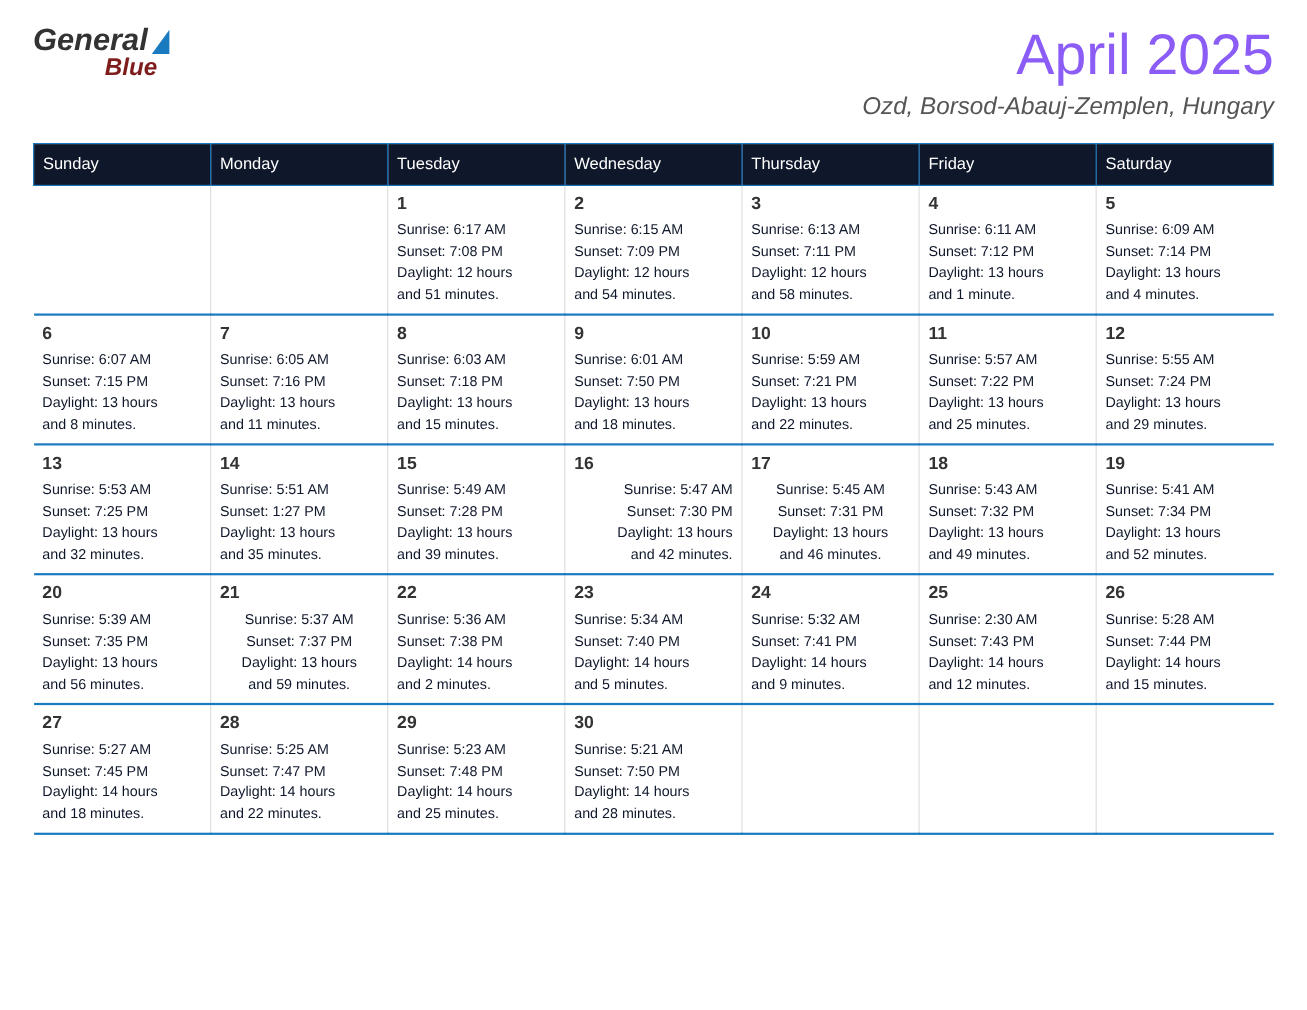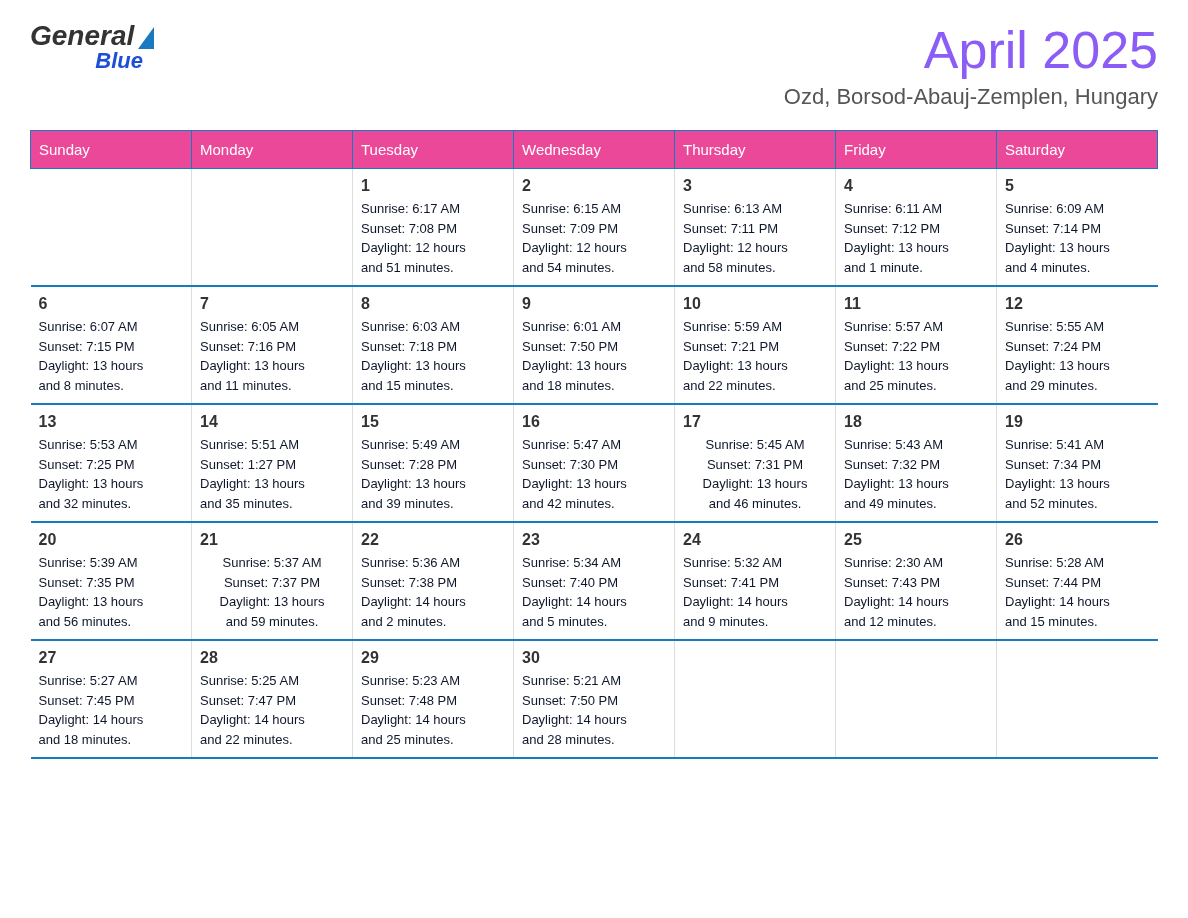--- a/index.html
+++ b/index.html
@@ -42,44 +42,45 @@
     }
     .logo-text-blue {
       font-size: 28px;
       font-weight: bold;
       color: #1a7abf;
       margin-left: 2px;
     }
     .logo-bottom {
       font-size: 22px;
       font-weight: bold;
-      color: #1d4ed8;
+      color: #7f1d1d;
       margin-top: -4px;
       margin-left: 52px;
     }
     .title-block {
       text-align: right;
     }
     .title-month {
       font-size: 52px;
       color: #8b5cf6;
       font-weight: normal;
     }
     .title-location {
       font-size: 22px;
       color: #555;
       margin-top: 4px;
+      font-style: italic;
     }
     table {
       width: 100%;
       border-collapse: collapse;
       table-layout: fixed;
     }
     thead tr {
-      background: #ec4899;
+      background: #0f172a;
       color: #fff;
     }
     thead th {
       padding: 10px 8px;
       font-size: 15px;
       font-weight: normal;
       text-align: left;
       border: 1px solid #1a7abf;
     }
     tbody tr {
@@ -250,21 +251,21 @@
         </td>
         <td>
           <span class="day-number">15</span>
           <div class="day-info" style="white-space: pre-line;">Sunrise: 5:49 AM
 Sunset: 7:28 PM
 Daylight: 13 hours
 and 39 minutes.</div>
         </td>
         <td>
           <span class="day-number">16</span>
-          <div class="day-info" style="white-space: pre-line;">Sunrise: 5:47 AM
+          <div class="day-info" style="white-space: pre-line; text-align: right;">Sunrise: 5:47 AM
 Sunset: 7:30 PM
 Daylight: 13 hours
 and 42 minutes.</div>
         </td>
         <td>
           <span class="day-number">17</span>
           <div class="day-info" style="white-space: pre-line; text-align: center;">Sunrise: 5:45 AM
 Sunset: 7:31 PM
 Daylight: 13 hours
 and 46 minutes.</div>

